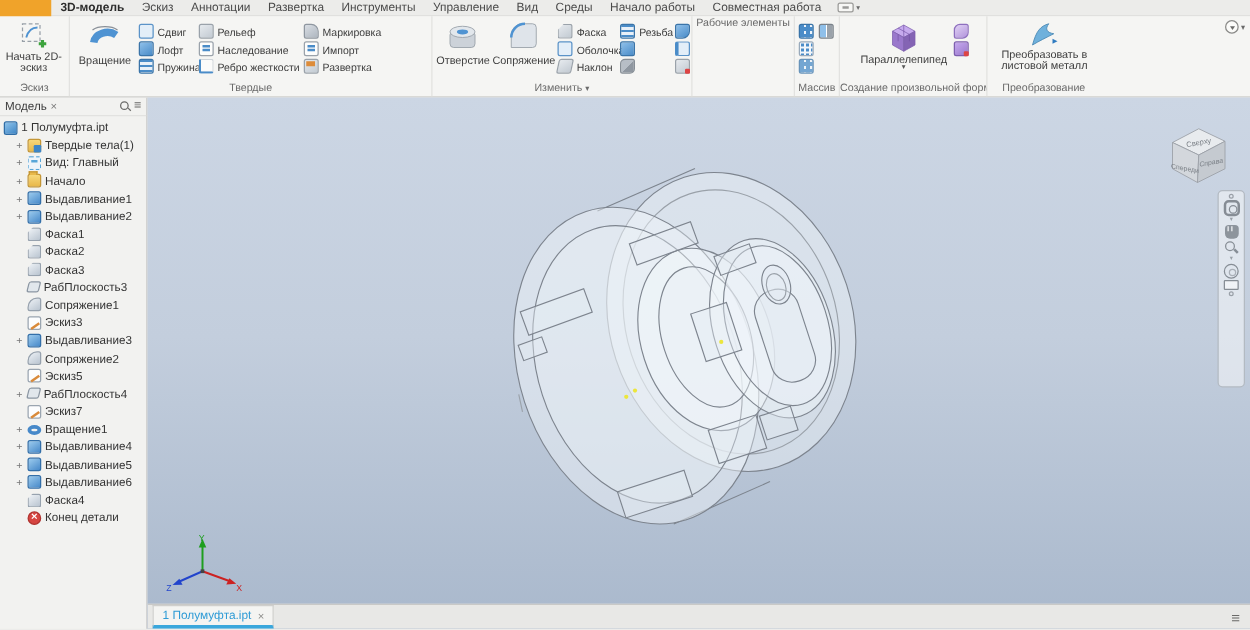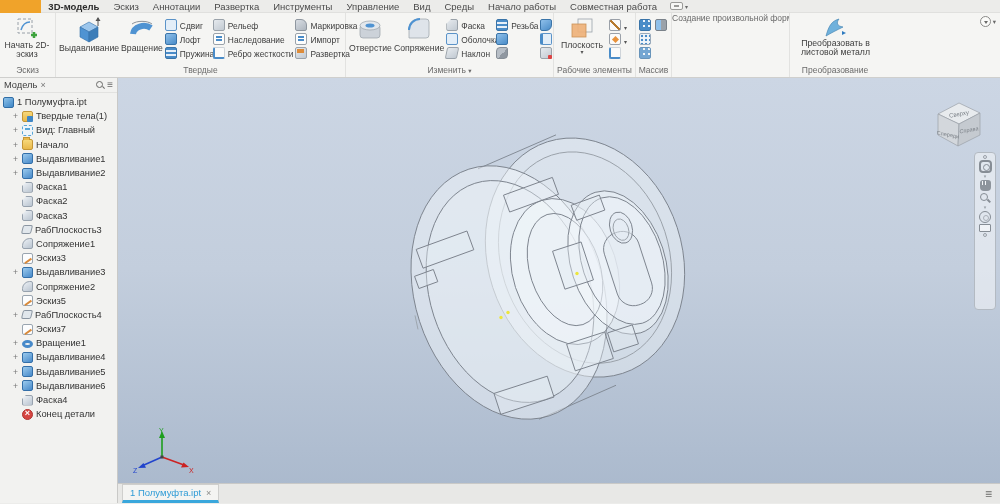--- a/index.html
+++ b/index.html
@@ -152,30 +152,20 @@
             <path d="M16,19 h6 M19,16 v6" stroke="#3da33d" stroke-width="2.5"></path>
           </svg>
           <span class="blabel">Начать 2D-эскиз</span>
         </div>
       </div>
       <div class="rlabel">Эскиз</div>
     </div>
 
     <div class="rgroup" style="width:290px">
       <div class="rbody">
-        <div class="bigbtn" style="width:60px">
-          <svg width="26" height="27" viewBox="0 0 26 27">
-            <path d="M22,2 v8" stroke="#555" stroke-width="1"></path>
-              <path d="M22,1 l-2.5,4 h5 z" fill="#555"></path>
-            <polygon points="4,11 13,6 22,11 13,16" fill="#9cc6ec" stroke="#336fa9" stroke-width=".6"></polygon>
-            <polygon points="4,11 13,16 13,26 4,21" fill="#4f93d2" stroke="#336fa9" stroke-width=".6"></polygon>
-            <polygon points="13,16 22,11 22,21 13,26" fill="#3d7eb9" stroke="#336fa9" stroke-width=".6"></polygon>
-          </svg>
-          <span class="blabel">Выдавливание</span>
-        </div>
         <div class="bigbtn" style="width:50px">
           <svg width="28" height="27" viewBox="0 0 28 27">
             <path d="M4,8 A12,6 0 0 1 24,8" stroke="#8a9098" stroke-width="1" fill="none"></path>
             <path d="M5,18 A11,9 0 0 1 23,12" stroke="#4f93d2" stroke-width="6" fill="none"></path>
           </svg>
           <span class="blabel">Вращение</span>
         </div>
         <div class="scol" style="width:46px">
           <div class="sbtn">
               <span class="si si-blueo"></span>
@@ -275,43 +265,20 @@
           <div class="sbtn">
               <span class="si si-gray si-x"></span>
             </div>
         </div>
       </div>
       <div class="rlabel"><span>Изменить</span> <span class="dd">▾</span></div>
     </div>
 
 
     <div class="rgroup" style="width:82px">
-      <div class="rbody">
-        <div class="bigbtn" style="width:50px">
-          <svg width="26" height="24" viewBox="0 0 26 24">
-            <rect x="9" y="3" width="14" height="13" fill="none" stroke="#9aa2aa" stroke-width=".8"></rect>
-            <rect x="3" y="8" width="14" height="13" fill="#efb27a" opacity=".92" stroke="#c98a4b" stroke-width=".8"></rect>
-          </svg>
-          <span class="blabel">Плоскость</span>
-          <span class="dd">▾</span>
-        </div>
-        <div class="scol" style="width:24px">
-          <div class="sbtn">
-              <span class="si si-axis"></span>
-              <span class="dd9">▾</span>
-            </div>
-          <div class="sbtn">
-              <span class="si si-point"></span>
-              <span class="dd9">▾</span>
-            </div>
-          <div class="sbtn">
-              <span class="si si-ucs"></span>
-            </div>
-        </div>
-      </div>
       <div class="rlabel">Рабочие элементы</div>
     </div>
 
     <div class="rgroup" style="width:36px">
       <div class="rbody">
         <div class="scol" style="width:14px">
           <div class="sbtn">
               <span class="si si-grid"></span>
             </div>
           <div class="sbtn">
@@ -324,20 +291,40 @@
         <div class="scol" style="width:14px">
           <div class="sbtn">
               <span class="si si-mirror"></span>
             </div>
         </div>
       </div>
       <div class="rlabel">Массив</div>
     </div>
 
     <div class="rgroup" style="width:118px">
+      <div class="rbody" style="justify-content:center">
+        <div class="bigbtn" style="width:76px">
+          <svg width="26" height="26" viewBox="0 0 26 26">
+            <polygon points="4,9 13,4 22,9 13,14" fill="#c6aaee" stroke="#7e5fae" stroke-width=".6"></polygon>
+            <polygon points="4,9 13,14 13,25 4,20" fill="#9a78cc" stroke="#7e5fae" stroke-width=".6"></polygon>
+            <polygon points="13,14 22,9 22,20 13,25" fill="#8464b4" stroke="#7e5fae" stroke-width=".6"></polygon>
+            <path d="M8.5,6.5 L17.5,11.5 M13,4 v10 M8.5,17 v-5.5 M17.5,17 v-5.5" stroke="#6e4fa0" stroke-width=".5"></path>
+          </svg>
+          <span class="blabel">Параллелепипед</span>
+          <span class="dd">▾</span>
+        </div>
+        <div class="scol" style="width:14px">
+          <div class="sbtn">
+              <span class="si si-purple2"></span>
+            </div>
+          <div class="sbtn">
+              <span class="si si-purple si-x"></span>
+            </div>
+        </div>
+      </div>
       <div class="rlabel">Создание произвольной формы</div>
     </div>
 
 
     <div class="rgroup" style="width:90px;border-right:none">
       <div class="rbody" style="justify-content:center">
         <div class="bigbtn" style="width:82px">
           <svg width="28" height="22" viewBox="0 0 28 22">
             <path d="M4,20 C7,9 10,5 17,3 C14,7 15,10 21,11 C15,14 9,17 4,20 Z" fill="#6fb1dc" stroke="#4a88b4" stroke-width=".7"></path>
             <path d="M20,15 l4,2 -4,2 z" fill="#2f7bc0"></path>

